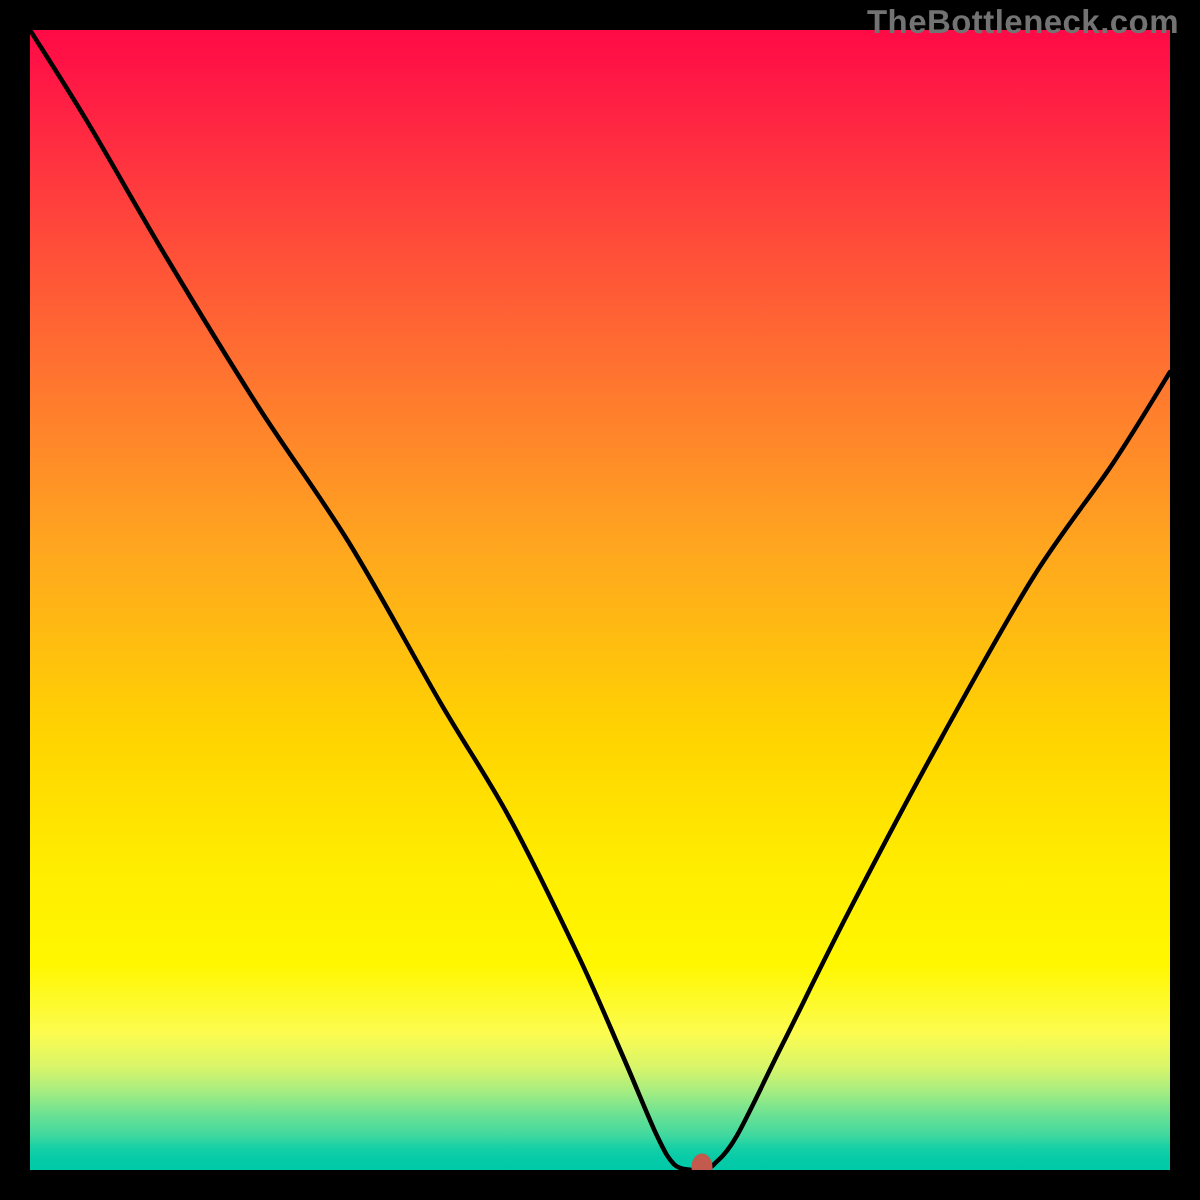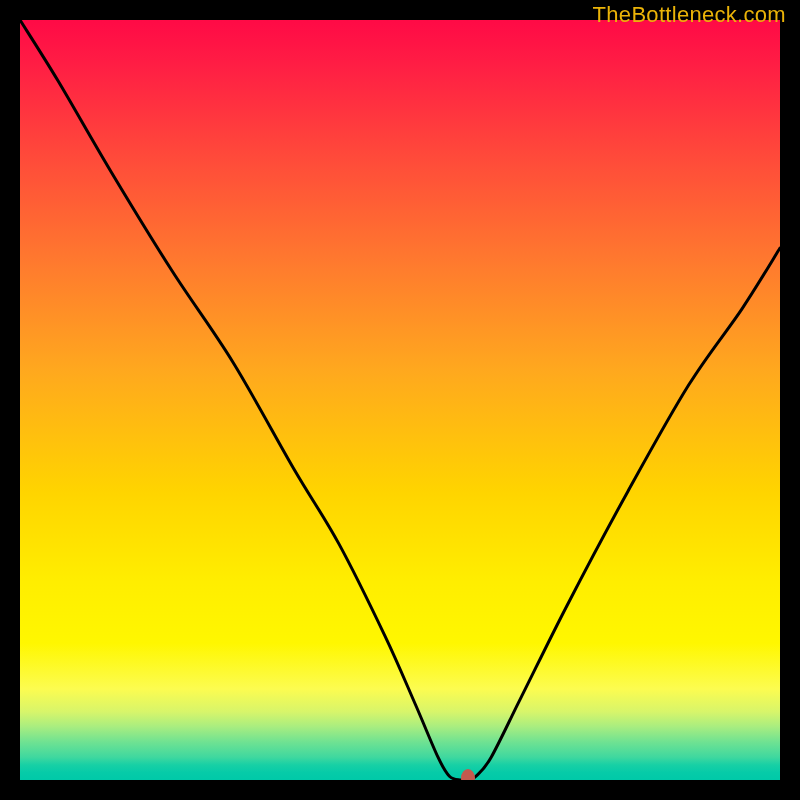--- a/index.html
+++ b/index.html
@@ -14,23 +14,23 @@
   .container {
     position: relative;
     width: 800px;
     height: 800px;
     background: #000;
   }
   .watermark {
     position: absolute;
     top: 2px;
     right: 14px;
-    color: #eab308;
+    color: #737373;
     font-size: 22px;
-    font-weight: 400;
+    font-weight: 700;
     letter-spacing: 0.3px;
     z-index: 3;
   }
   .plot-area {
     position: absolute;
     left: 20px;
     top: 20px;
     width: 760px;
     height: 760px;
     overflow: hidden;

